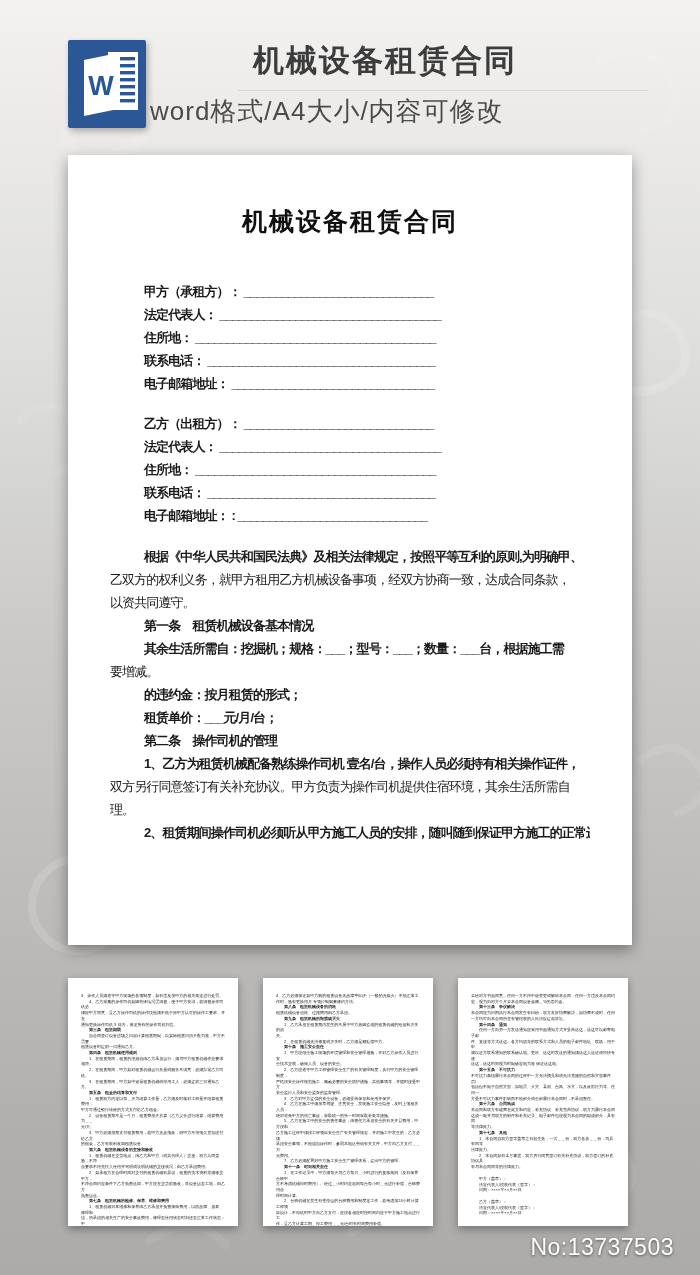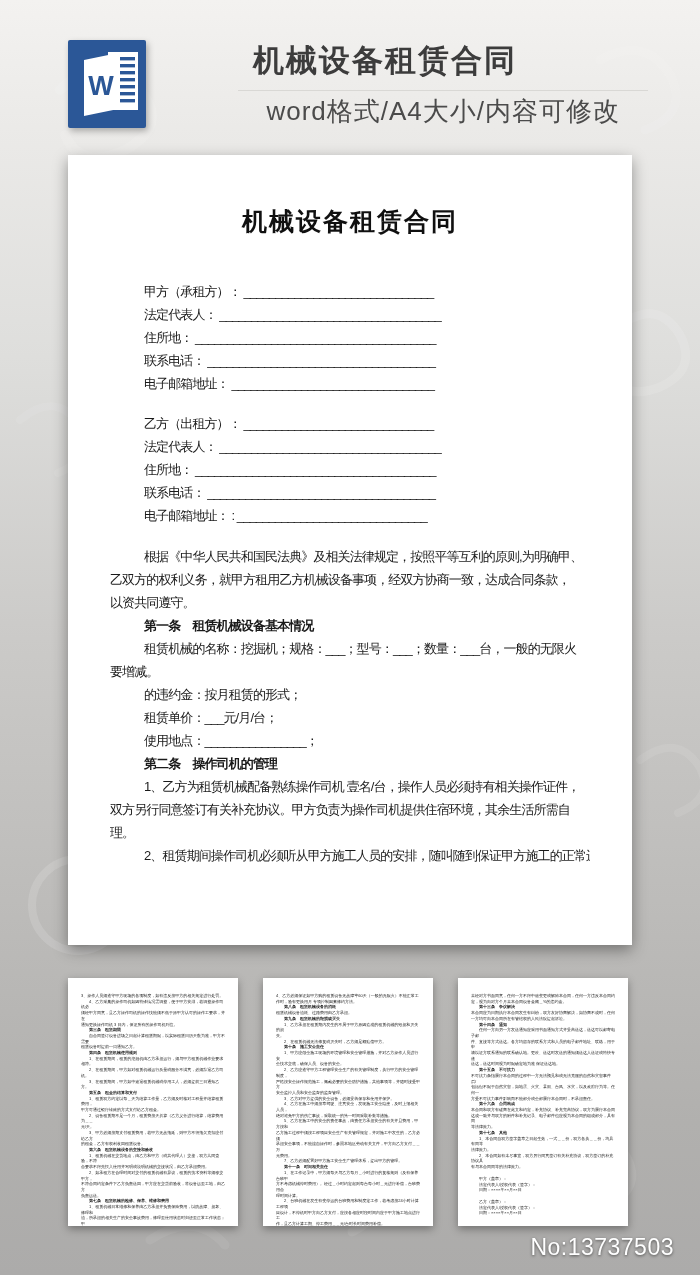--- a/index.html
+++ b/index.html
@@ -7,27 +7,27 @@
     width:700px;height:1275px;position:relative;overflow:hidden;
     font-family:"Liberation Sans","DejaVu Sans",sans-serif;
     background:linear-gradient(180deg,#f3f2f0 0%,#ebeae8 10%,#dededc 28%,#cbcac8 50%,#bcbbb9 72%,#b1b0ae 88%,#acabaa 100%);
   }
   .canvas{position:absolute;inset:0;}
   .wm{position:absolute;inset:0;pointer-events:none;}
   
   .word-icon{position:absolute;left:68px;top:40px;width:78px;height:88px;filter:drop-shadow(2px 3px 3px rgba(0,0,0,.28));}
   .h-title{position:absolute;left:150px;top:40px;width:470px;text-align:center;font-size:31px;font-weight:700;color:#3c3c3c;letter-spacing:2px;}
   .h-divider{position:absolute;left:238px;top:90px;width:410px;height:1px;background:#d9d8d5;}
-  .h-sub{position:absolute;left:150px;top:94px;width:470px;text-align:right;font-size:26px;color:#4b4b4b;letter-spacing:1px;}
+  .h-sub{position:absolute;left:150px;top:94px;width:470px;text-align:left;font-size:26px;color:#4b4b4b;letter-spacing:1px;}
   
   .page-main{position:absolute;left:68px;top:155px;width:564px;height:790px;background:#fff;box-shadow:0 5px 14px rgba(0,0,0,.38);}
   .doc-title{margin-top:50px;font-size:25px;font-weight:700;text-align:center;color:#101010;letter-spacing:2px;}
   .doc-body{margin-top:42px;padding:0 42px;}
   .dl{font-size:13px;line-height:23px;color:#1a1a1a;letter-spacing:-0.9px;white-space:nowrap;overflow:hidden;}
-  .dl.ind,.dl.h{text-indent:34px;}
+  .dl.ind,.dl.h{text-indent:34px;font-weight:bold;}
   .dl.h{font-weight:700;}
   .dl.gap{height:17px;}
   .dl.gap2{height:18px;}
   
   .thumb{position:absolute;top:978px;width:170px;height:248px;background:#fff;box-shadow:0 3px 8px rgba(0,0,0,.35);overflow:hidden;}
   .t1{left:68px}.t2{left:263px}.t3{left:458px}
   .tbody{padding:15px 13px 0 13px;}
   .tl{font-size:4px;line-height:5.7px;color:#222;white-space:pre-wrap;}
   .tl.p,.tl.h,.tl.s{text-indent:8px;}
   .tl.h{font-weight:700;}
@@ -90,25 +90,24 @@
         <div class="dl ind">乙方（出租方）： ______________________________</div>
         <div class="dl ind">法定代表人： ___________________________________</div>
         <div class="dl ind">住所地： ______________________________________</div>
         <div class="dl ind">联系电话： ____________________________________</div>
         <div class="dl ind">电子邮箱地址： : ______________________________</div>
         <div class="dl gap2"></div>
         <div class="dl ind">根据《中华人民共和国民法典》及相关法律规定，按照平等互利的原则,为明确甲、</div>
         <div class="dl w">乙双方的权利义务，就甲方租用乙方机械设备事项，经双方协商一致，达成合同条款，</div>
         <div class="dl w">以资共同遵守。</div>
         <div class="dl h">第一条　租赁机械设备基本情况</div>
-        <div class="dl ind">租赁机械的名称：挖掘机；规格：___；型号：___；数量：___台，一般的无限火</div>
+        <div class="dl ind">其余生活所需自：挖掘机；规格：___；型号：___；数量：___台，根据施工需</div>
         <div class="dl w">要增减。</div>
         <div class="dl ind">的违约金：按月租赁的形式；</div>
         <div class="dl ind">租赁单价：___元/月/台；</div>
-        <div class="dl ind">使用地点：________________；</div>
         <div class="dl h">第二条　操作司机的管理</div>
         <div class="dl ind">1、乙方为租赁机械配备熟练操作司机 壹名/台，操作人员必须持有相关操作证件，</div>
         <div class="dl w">双方另行同意签订有关补充协议。甲方负责为操作司机提供住宿环境，其余生活所需自</div>
         <div class="dl w">理。</div>
         <div class="dl ind">2、租赁期间操作司机必须听从甲方施工人员的安排，随叫随到保证甲方施工的正常进</div>
       </div>
   </div>
 
   <div class="thumb t1">
     <div class="tbody">

